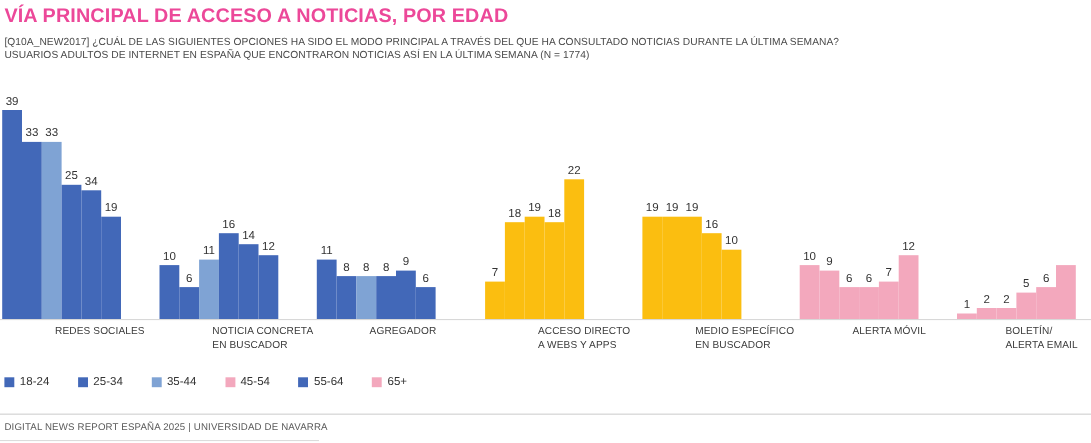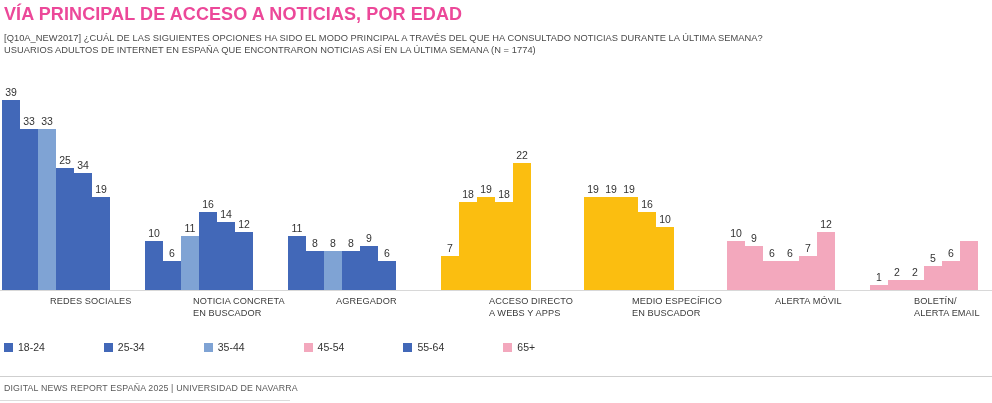--- a/index.html
+++ b/index.html
@@ -60,21 +60,21 @@
   .xlab{
     position:absolute;
     font-size:9.2px;line-height:11.5px;
     color:#3b3b3b;letter-spacing:.1px;
     white-space:pre-line;
     padding-left:48px;
   }
 
   .legend{
     position:absolute;left:4px;top:341px;
-    display:flex;align-items:center;gap:33px;
+    display:flex;align-items:center;
   }
   .legitem{display:flex;align-items:center;margin-right:26px;}
   .swatch{width:9px;height:9px;display:block;margin-right:5px;}
   .legtext{font-size:10.5px;color:#333;}
 
   .footrule{
     position:absolute;left:0;top:376px;width:992px;height:1px;background:#cfcfcf;
   }
   .footer{
     position:absolute;left:4px;top:383px;

